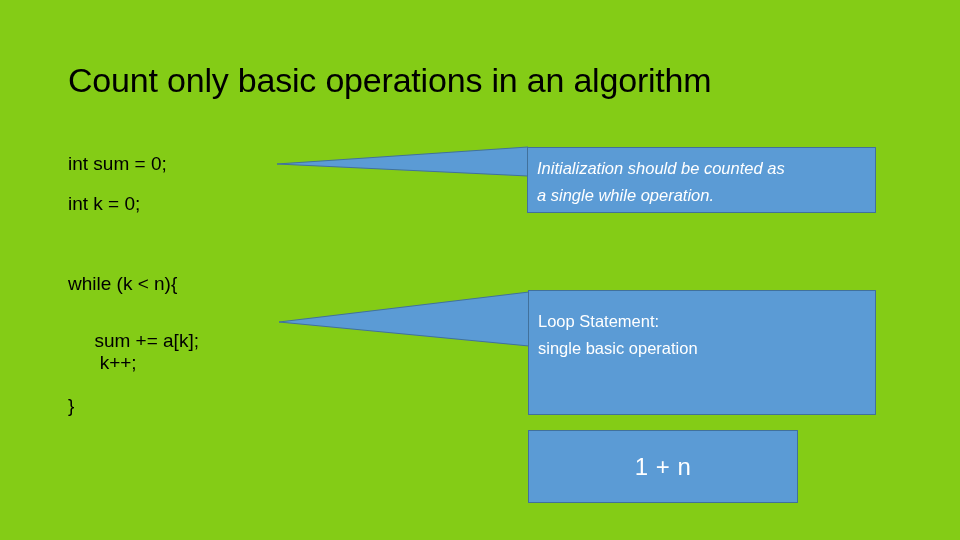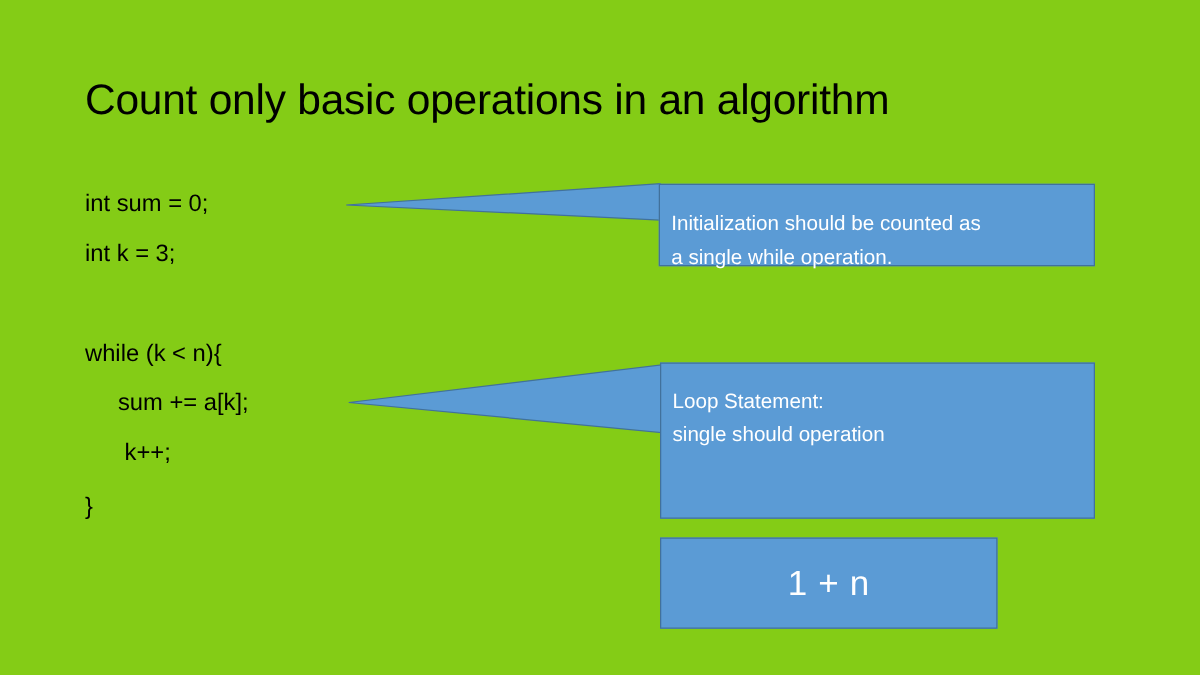--- a/index.html
+++ b/index.html
@@ -37,21 +37,21 @@
     left: 68px;
     font-size: 19px;
     line-height: 24px;
     color: #000000;
     white-space: pre;
     font-family: "Liberation Sans", sans-serif;
   }
   #code-line-0 { top: 152px; }
   #code-line-1 { top: 192px; }
   #code-line-2 { top: 272px; text-align: right; }
-  #code-line-3 { top: 311px; }
+  #code-line-3 { top: 329px; }
   #code-line-4 { top: 351px; }
   #code-line-5 { top: 394px; }
 
   
   .callout {
     position: absolute;
     background: #5B9BD5;
     border: 1px solid #41719C;
     box-sizing: border-box;
     color: #ffffff;
@@ -64,42 +64,42 @@
     line-height: 27px;
     color: #ffffff;
   }
 
   #callout-init {
     left: 527px;
     top: 147px;
     width: 349px;
     height: 66px;
   }
-  #callout-init .callout-text { top: 18px; }
+  #callout-init .callout-text { top: 7px; font-style: italic; }
 
   #callout-loop {
     left: 528px;
     top: 290px;
     width: 348px;
     height: 125px;
     padding-left: 24px;
   }
   #callout-loop .callout-text { top: 17px; }
 
   #box-total {
     left: 528px;
     top: 430px;
     width: 270px;
     height: 73px;
     display: flex;
     align-items: center;
     justify-content: center;
   }
   #box-total .total-text {
-    font-size: 28px;
+    font-size: 24px;
     line-height: 38px;
     color: #ffffff;
     letter-spacing: 0.5px;
   }
 
   
   .pointer-svg {
     position: absolute;
     overflow: visible;
   }
@@ -124,21 +124,21 @@
 </style>
 </head>
 <body>
 
 <div id="slide">
 
   <div id="slide-title">Count only basic operations in an algorithm</div>
 
   <div>
     <div class="code-line" id="code-line-0">int sum = 0;</div>
-    <div class="code-line" id="code-line-1">int k = 3;</div>
+    <div class="code-line" id="code-line-1">int k = 0;</div>
     <div class="code-line" id="code-line-2">while (k &lt; n){</div>
     <div class="code-line" id="code-line-3">     sum += a[k];</div>
     <div class="code-line" id="code-line-4">      k++;</div>
     <div class="code-line" id="code-line-5">}</div>
   </div>
 
   <svg class="pointer-svg" id="pointer-init-svg" viewBox="0 0 265 55" preserveAspectRatio="none">
     <polygon class="wedge" points="7,19 258,2 258,31"></polygon>
   </svg>
 
@@ -149,21 +149,21 @@
     </div>
   </div>
 
   <svg class="pointer-svg" id="pointer-loop-svg" viewBox="0 0 265 60" preserveAspectRatio="none">
     <polygon class="wedge" points="7,34 257,4 257,58"></polygon>
   </svg>
 
   <div class="callout" id="callout-loop">
     <div class="callout-text">
       <div>Loop Statement:</div>
-      <div>single should operation</div>
+      <div>single basic operation</div>
     </div>
   </div>
 
   <div class="callout" id="box-total">
     <span class="total-text">1 + n</span>
   </div>
 
 </div>
 
 </body></html>

